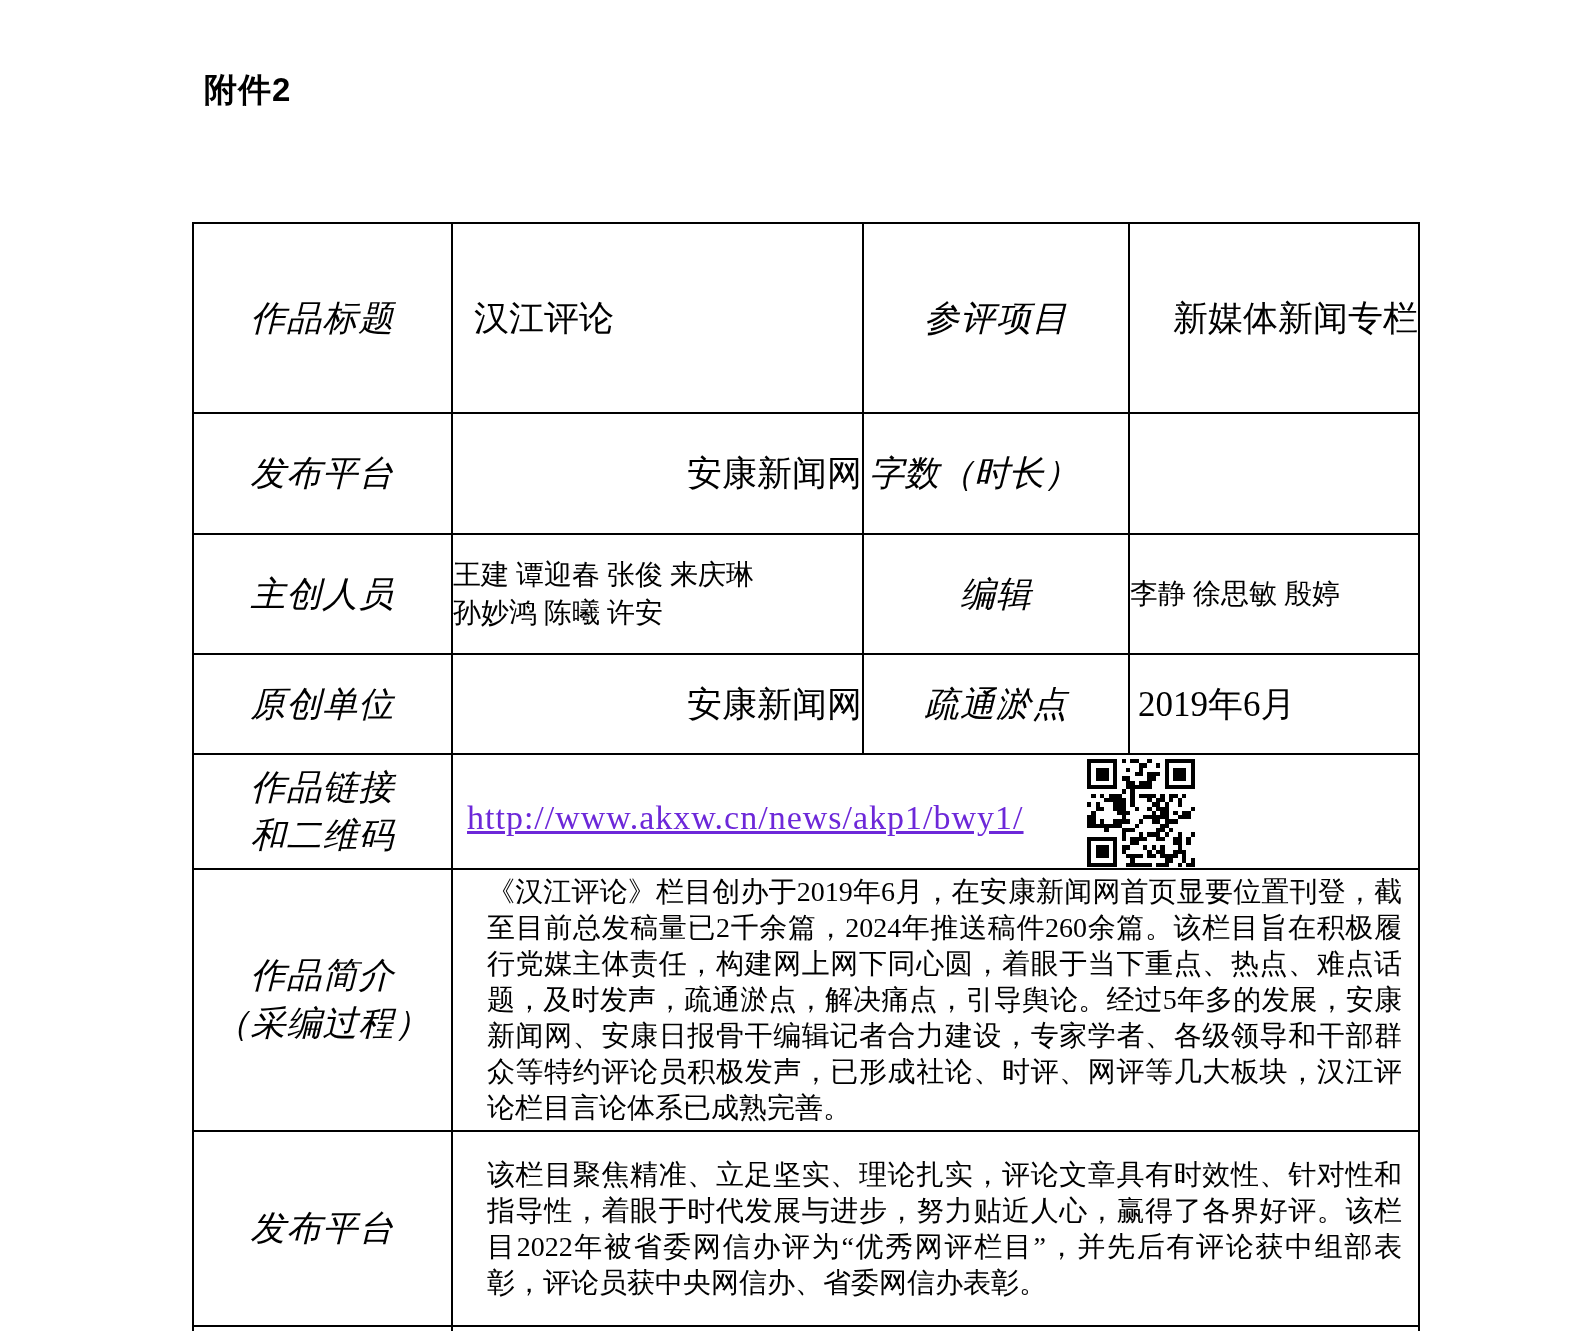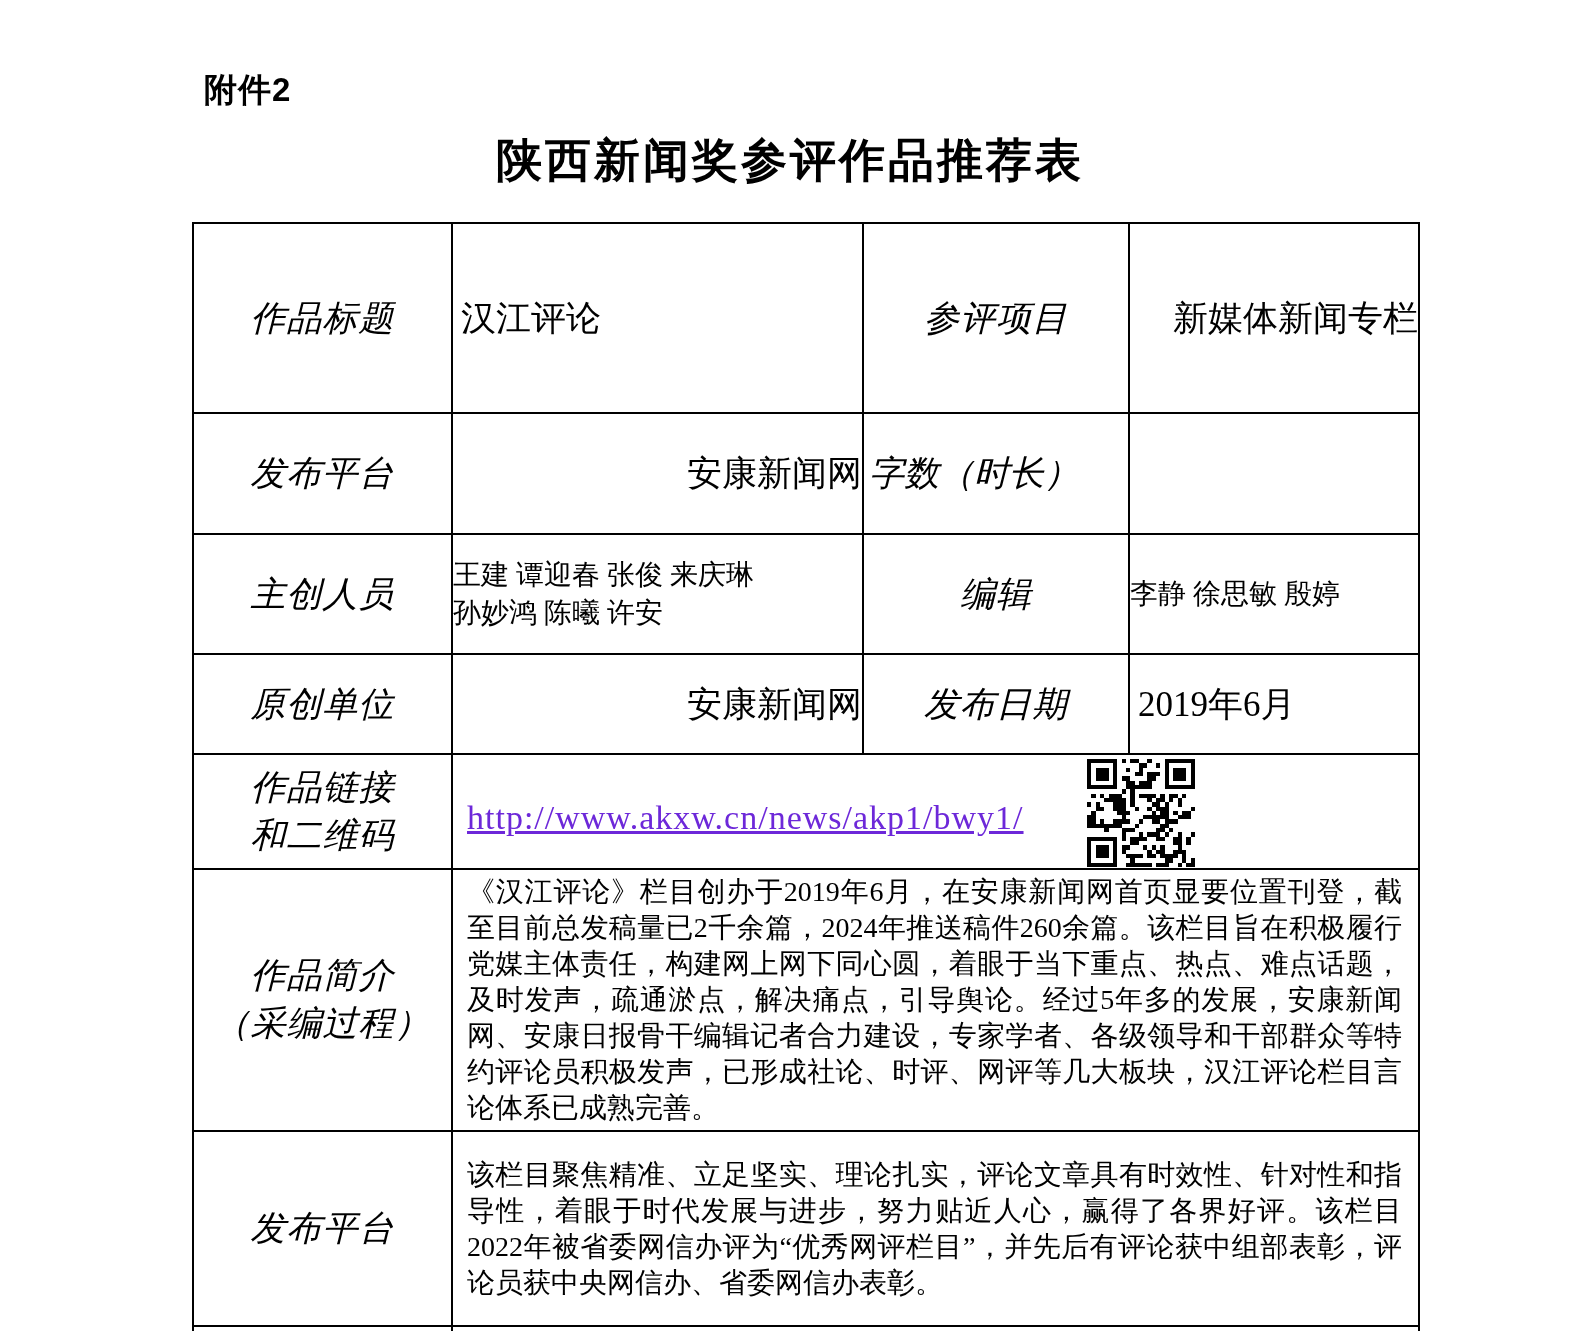--- a/index.html
+++ b/index.html
@@ -46,21 +46,21 @@
     overflow: hidden;
   }
   .lbl {
     text-align: center;
     font-size: 35px;
     letter-spacing: 1px;
     font-style: italic;
   }
   .val { font-size: 35px; }
   .val.center { text-align: right; }
-  .val.left   { text-align: left; padding-left: 8px; }
+  .val.left   { text-align: left; padding-left: 21px; }
   .lbl.left-align { text-align: left; padding-left: 5px; letter-spacing: 0; }
   .val.date { text-align: left; padding-left: 8px; }
   .small-names { font-size: 28px; line-height: 38px; padding-left: 14px; }
   .two-line span { display: block; line-height: 48px; }
   .link-cell { position: relative; vertical-align: top; }
   .url-wrap { padding: 12px 0 0 14px; }
   a.work-link {
     font-family: "Liberation Serif", "DejaVu Serif", serif;
     font-size: 34px;
     color: #6d28d9;
@@ -71,31 +71,31 @@
     position: absolute;
     left: 634px; top: 3px;
     width: 108px; height: 110px;
   }
   .qr-box svg { display: block; }
   .para {
     font-size: 28px;
     line-height: 36px;
     text-align: justify;
     padding: 4px 16px 4px 14px;
+    margin-left: 20px;
   }
   tr.r8 td { border-bottom: none; }
 </style>
 </head>
 <body>
 
 <div class="page">
 
   <div class="attachment">附件2</div>
 
-  <div class="doc-title">陕西新闻奖参评作品推荐表</div>
 
   <table class="form">
     <colgroup>
       <col style="width:259px">
       <col style="width:411px">
       <col style="width:266px">
       <col style="width:290px">
     </colgroup>
 
     <tbody>
@@ -119,21 +119,21 @@
         <div>王建 谭迎春 张俊 来庆琳</div>
         <div>孙妙鸿 陈曦 许安</div>
       </td>
       <td class="lbl">编辑</td>
       <td class="small-names">李静 徐思敏 殷婷</td>
     </tr>
 
     <tr style="height:100px">
       <td class="lbl">原创单位</td>
       <td class="val center">安康新闻网</td>
-      <td class="lbl">发布日期</td>
+      <td class="lbl">疏通淤点</td>
       <td class="val date">2019年6月</td>
     </tr>
 
     <tr style="height:115px">
       <td class="lbl two-line">
         <span>作品链接</span>
         <span>和二维码</span>
       </td>
       <td class="link-cell" colspan="3">
         <div class="url-wrap">

